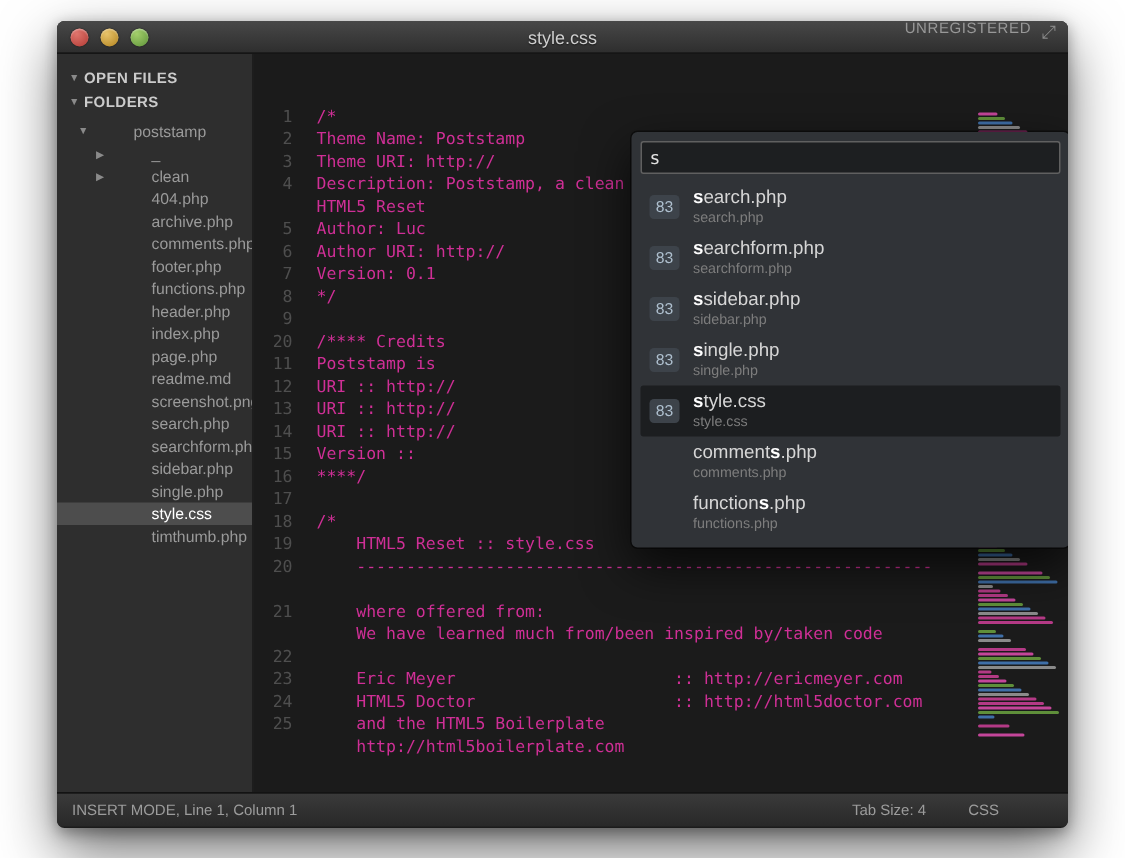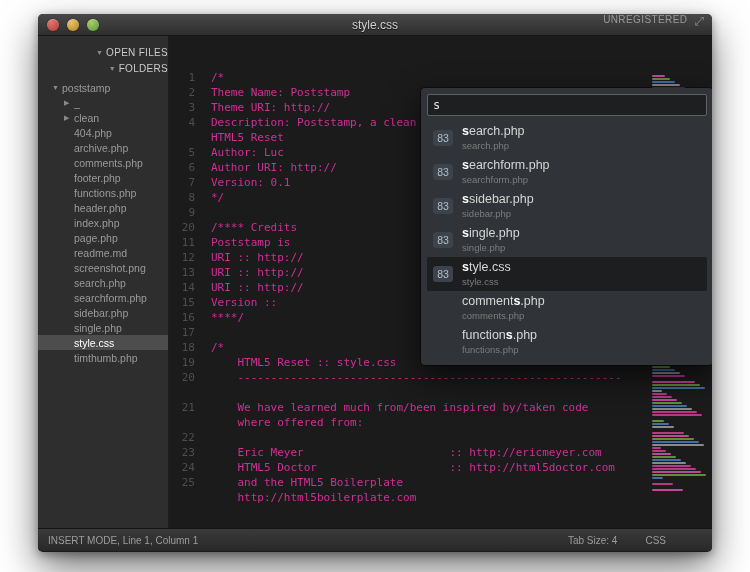--- a/index.html
+++ b/index.html
@@ -16,24 +16,24 @@
   .light.yellow{background:radial-gradient(circle at 35% 30%,#e8c36a,#b2831f);}
   .light.green{background:radial-gradient(circle at 35% 30%,#a3cf6b,#5e9339);}
   .title{font-size:12px;color:#cfcfcf;text-shadow:0 1px 1px rgba(0,0,0,.6);}
   .tb-right{position:absolute;right:8px;top:0;height:22px;display:flex;align-items:flex-start;gap:7px;}
   .reg{font-size:10px;color:#989898;letter-spacing:.4px;}
   .fsicon{font-size:12px;color:#8a8a8a;cursor:default;}
   
   .main{display:flex;height:492px;}
   .sidebar{width:131px;background:#2e2e2e;border-right:1px solid #1d1d1d;padding-top:8px;overflow:hidden;}
   .side-section{display:flex;align-items:center;height:16px;padding-left:8px;color:#cbcbcb;
-    font-weight:normal;font-size:10px;letter-spacing:.3px;justify-content:flex-end;}
+    font-weight:bold;font-size:10px;letter-spacing:.3px;}
   .side-arrow,.tree-arrow{width:10px;font-size:7px;color:#8a8a8a;flex:0 0 10px;}
   .tree{margin-top:4px;}
-  .tree-item{display:flex;align-items:center;height:15px;color:#9a9a9a;font-size:10.5px;cursor:default;}
+  .tree-item{display:flex;align-items:center;height:15px;color:#9a9a9a;font-size:10.5px;cursor:default;gap:27px;}
   .tree-item.d0{padding-left:14px;}
   .tree-item.d1{padding-left:26px;}
   .tree-item.selected{background:#4d4d4d;color:#ffffff;}
   .tree-label{white-space:nowrap;}
   
   .editor{flex:1;display:flex;position:relative;background:#1b1b1b;overflow:hidden;}
   .gutter{width:34px;padding-top:34px;text-align:right;flex:0 0 34px;}
   .gutter-num{display:block;height:15px;line-height:15px;font-family:"DejaVu Sans Mono",monospace;
     font-size:11px;color:#4e4e4e;padding-right:8px;}
   .code{flex:1;padding-top:34px;padding-left:8px;overflow:hidden;}
@@ -223,22 +223,22 @@
           <div class="code-line">URI :: http://</div>
           <div class="code-line">URI :: http://</div>
           <div class="code-line">URI :: http://</div>
           <div class="code-line">Version ::</div>
           <div class="code-line">****/</div>
           <div class="code-line"></div>
           <div class="code-line">/*</div>
           <div class="code-line">    HTML5 Reset :: style.css</div>
           <div class="code-line">    ----------------------------------------------------------</div>
           <div class="code-line"></div>
+          <div class="code-line">    where offered from:</div>
           <div class="code-line">    We have learned much from/been inspired by/taken code</div>
-          <div class="code-line">    where offered from:</div>
           <div class="code-line"></div>
           <div class="code-line">    Eric Meyer                      :: http://ericmeyer.com</div>
           <div class="code-line">    HTML5 Doctor                    :: http://html5doctor.com</div>
           <div class="code-line">    and the HTML5 Boilerplate</div>
           <div class="code-line">    http://html5boilerplate.com</div>
         </div>
       <div class="minimap">
           <div class="mm-bar" style="width: 8px; background: rgb(180, 58, 134); visibility: hidden;"></div>
           <div class="mm-bar" style="width: 13px; background: rgb(196, 70, 154);"></div>
           <div class="mm-bar" style="width: 18px; background: rgb(95, 143, 58);"></div>

